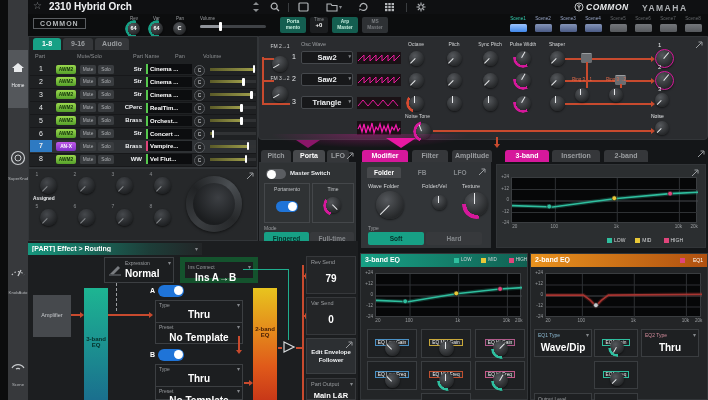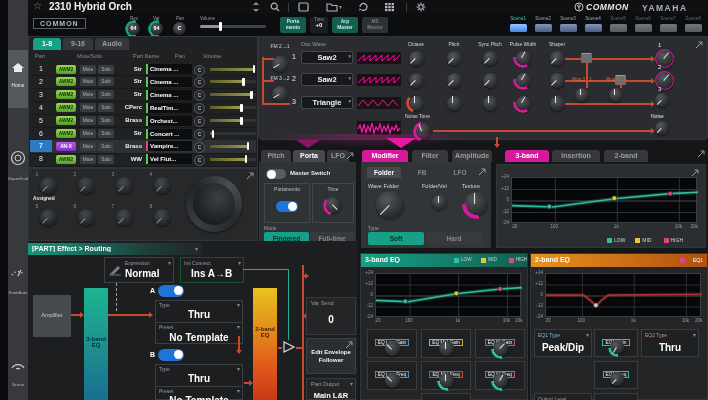--- a/index.html
+++ b/index.html
@@ -651,21 +651,21 @@
           <svg width="16" height="16" viewBox="0 0 16 16">
             <path d="M3 12 L11 4 L13 6 L6 13 Z" fill="#7a7d81"></path>
             <path d="M2 13 L14 13" stroke="#55585c" stroke-width="1.5"></path>
           </svg>
         </span>
       <span class="lbl" style="left:20px;top:2px;font-size:5px;">Expression</span>
       <span class="abs caret" style="right:2px;top:1px;">▾</span>
       <span class="val" style="left:20px;top:10px;">Normal</span>
     </div>
 
-    <div class="abs" style="left:152px;top:16px;width:64px;height:26px;border:1px solid #14532d;box-sizing:border-box;">
+    <div class="abs" style="left:152px;top:16px;width:78px;height:26px;border:5px solid #14532d;box-sizing:border-box;">
       <span class="lbl" style="left:3px;top:2px;font-size:5px;">Ins Connect</span>
       <span class="abs caret" style="right:2px;top:1px;">▾</span>
       <span class="val" style="left:10px;top:10px;">Ins A→B</span>
     </div>
 
     <div class="abs" style="left:5px;top:54px;width:38px;height:42px;background:#46494d;">
       <span class="abs nw" style="left:0;top:17px;width:38px;text-align:center;font-size:5.5px;color:#c8cbce;">Amplifier</span>
     </div>
 
     <div class="abs" style="left:56px;top:47px;width:24px;height:112px;background:linear-gradient(180deg,#1db592,#1a6f8e);text-align:center;">
@@ -724,20 +724,24 @@
     <div class="redline" style="left:250px;top:106px;width:4px;height:1.5px;"></div>
     <div class="redline" style="left:268px;top:106px;width:6px;height:1.5px;"></div>
     <div class="redline" style="left:274px;top:24px;width:1.5px;height:148px;"></div>
     <div class="redline" style="left:274px;top:34px;width:4px;height:1.5px;"></div>
       <div class="ar-r" style="left:277px;top:32px;"></div>
     <div class="redline" style="left:274px;top:74px;width:4px;height:1.5px;"></div>
       <div class="ar-r" style="left:277px;top:72px;"></div>
     <div class="greenline" style="left:215px;top:28px;width:45px;height:1px;"></div>
     <div class="greenline" style="left:260px;top:28px;width:1px;height:71px;"></div>
 
+    <div class="abs" style="left:278px;top:15px;width:50px;height:38px;background:#232527;border:1px solid #36383b;box-sizing:border-box;">
+      <span class="lbl" style="left:4px;top:2px;">Rev Send</span>
+      <span class="abs" style="left:0;top:16px;width:48px;text-align:center;font-size:10px;font-weight:bold;color:#fff;">79</span>
+    </div>
     <div class="abs" style="left:278px;top:56px;width:50px;height:38px;background:#232527;border:1px solid #36383b;box-sizing:border-box;">
       <span class="lbl" style="left:4px;top:2px;">Var Send</span>
       <span class="abs" style="left:0;top:16px;width:48px;text-align:center;font-size:10px;font-weight:bold;color:#fff;">0</span>
     </div>
     <div class="abs" style="left:278px;top:97px;width:50px;height:36px;background:#2c2f32;border:1px solid #3c3f42;box-sizing:border-box;text-align:center;">
       <span class="abs expand-slot" style="right:2px;top:2px;">
           <svg width="8" height="8" viewBox="0 0 8 8">
             <path d="M1 7 L6.5 1.5 M3.5 1 H7 V4.5" stroke="#9a9da0" stroke-width="1" fill="none"></path>
           </svg>
         </span>
@@ -842,21 +846,21 @@
         <div style="position: absolute; left: 0px; top: 45px; width: 12px; text-align: right; font-size: 4.6px; color: rgb(154, 157, 160);">-24</div>
         <div style="position: absolute; left: 10.12px; top: 49px; width: 14px; text-align: center; font-size: 4.6px; color: rgb(154, 157, 160);">20</div>
         <div style="position: absolute; left: 43.348px; top: 49px; width: 14px; text-align: center; font-size: 4.6px; color: rgb(154, 157, 160);">100</div>
         <div style="position: absolute; left: 95.296px; top: 49px; width: 14px; text-align: center; font-size: 4.6px; color: rgb(154, 157, 160);">1k</div>
         <div style="position: absolute; left: 147.4px; top: 49px; width: 14px; text-align: center; font-size: 4.6px; color: rgb(154, 157, 160);">10k</div>
         <div style="position: absolute; left: 160.66px; top: 49px; width: 14px; text-align: center; font-size: 4.6px; color: rgb(154, 157, 160);">20k</div>
       </div>
     <div class="abs" style="left:3px;top:75px;width:58px;height:28px;background:#1e2022;border:1px solid #3a3d40;box-sizing:border-box;">
       <span class="lbl" style="left:3px;top:2px;font-size:5px;color:#8ab8d0;">EQ1 Type</span>
       <span class="abs caret" style="right:2px;top:1px;">▾</span>
-      <span class="val" style="left:0;top:12px;width:56px;text-align:center;">Peak/Dip</span>
+      <span class="val" style="left:0;top:12px;width:56px;text-align:center;">Wave/Dip</span>
     </div>
     <div class="abs" style="left:63px;top:75px;width:44px;height:28px;background:#1e2022;border:1px solid #3a3d40;box-sizing:border-box;text-align:center;">
       <span style="font-size:4.8px;color:#e8eaec;border:1px solid #2fbf9f;padding:0 2px;display:inline-block;margin-top:1px;">EQ1 Gain</span>
       <div class="knob arc" style="left:15px;top:10px;width:14px;height:14px;--arc:#2fbf9f;--sweep:25%;--from:180deg;--rot:30deg;">
           <i></i>
         </div>
     </div>
     <div class="abs" style="left:110px;top:75px;width:58px;height:28px;background:#1e2022;border:1px solid #3a3d40;box-sizing:border-box;">
       <span class="lbl" style="left:3px;top:2px;font-size:5px;color:#d08a9a;">EQ2 Type</span>
       <span class="abs caret" style="right:2px;top:1px;">▾</span>

